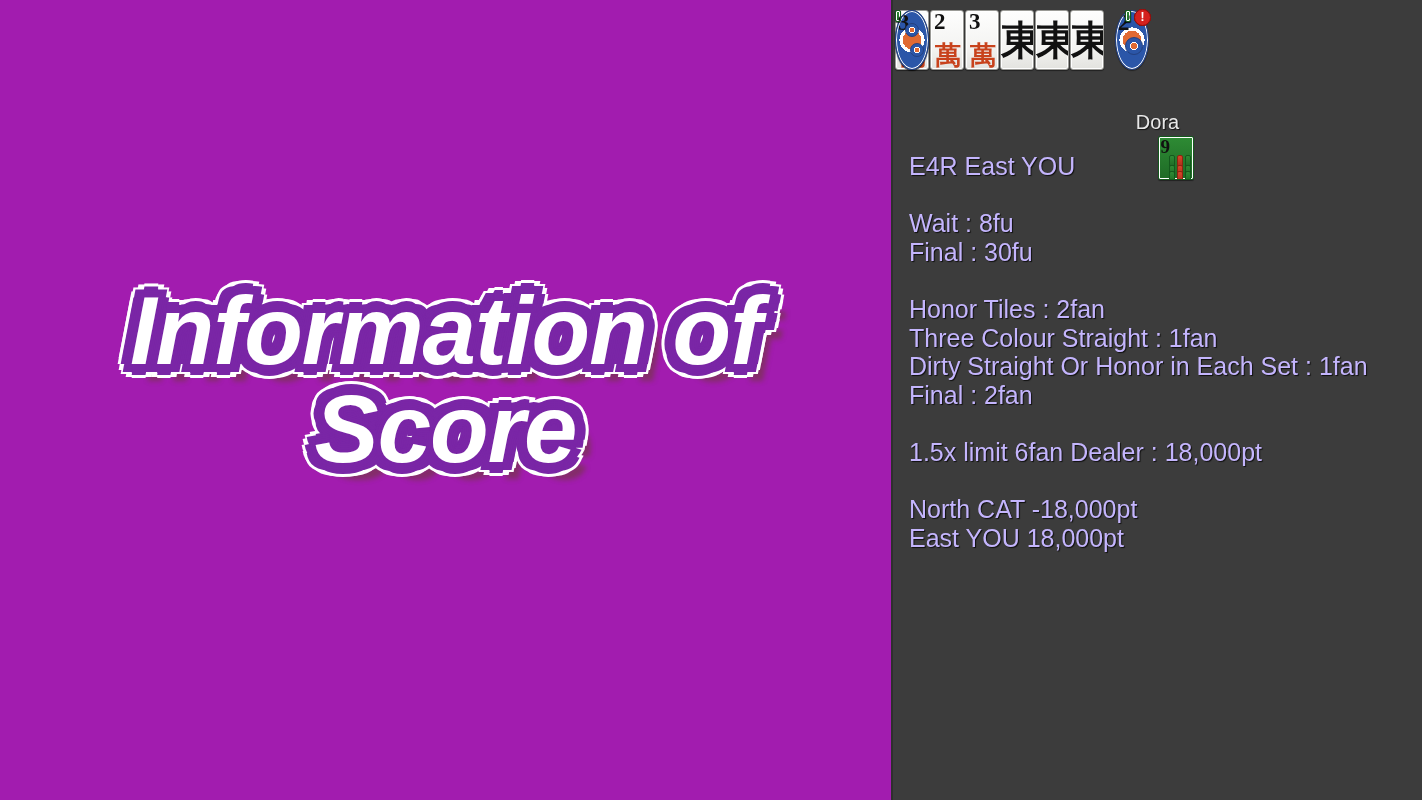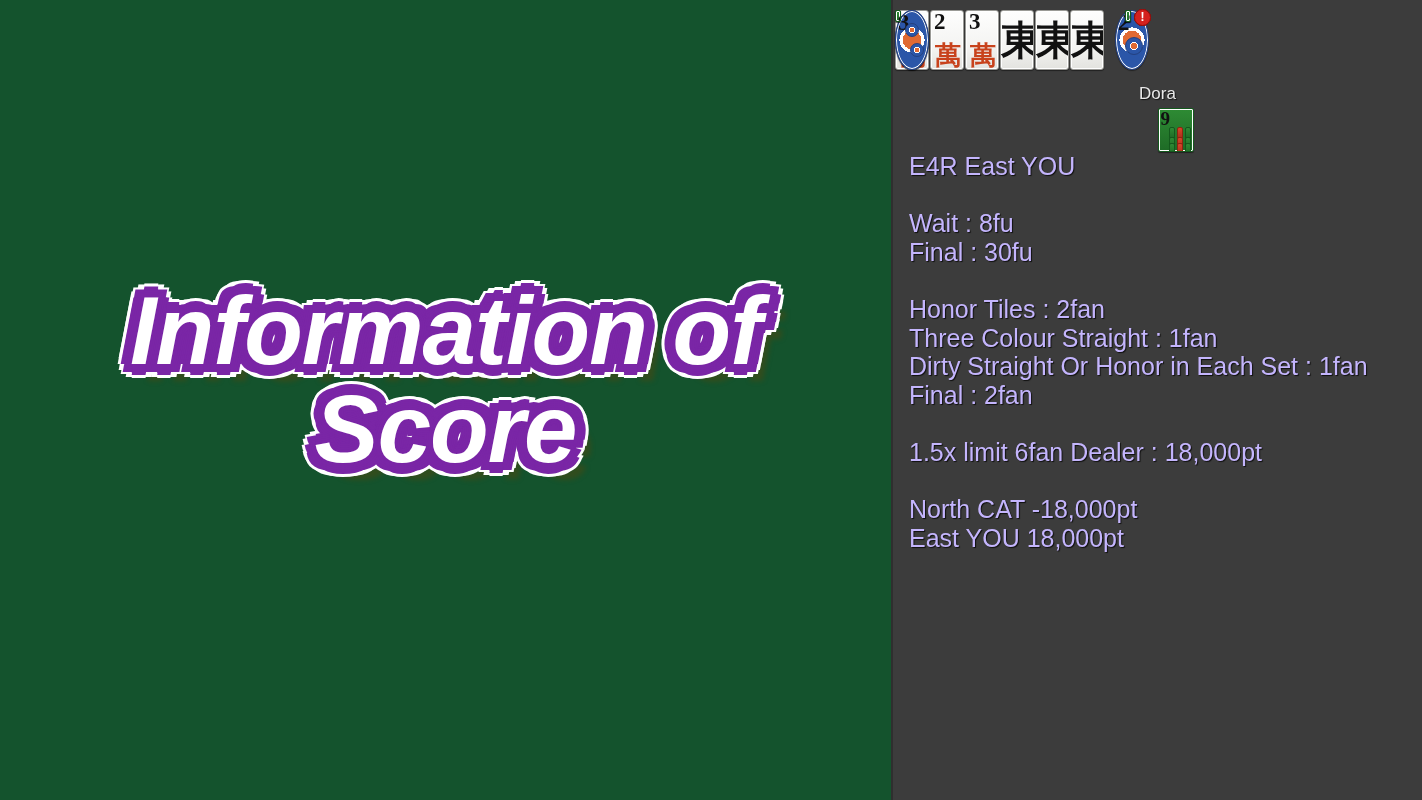--- a/index.html
+++ b/index.html
@@ -13,21 +13,21 @@
     height: 800px;
     overflow: hidden;
     font-family: "Liberation Sans", sans-serif;
   }
 
   
   .left-panel {
     position: absolute;
     left: 0; top: 0;
     width: 986px; height: 800px;
-    background: #14532d;
+    background: #a21caf;
     overflow: hidden;
     padding-left: 36px;
   }
   .title-wrap {
     position: absolute;
     left: 0; top: 282px;
     width: 891px;
     text-align: center;
     line-height: 1.02;
   }
@@ -162,23 +162,24 @@
 
   
   .dora-block {
     position: absolute;
     left: 0; top: 82px;
     width: 529px;
     text-align: center;
   }
   .dora-label {
     color: #E8E8E8;
-    font-size: 17px;
+    font-size: 20px;
     line-height: 24px;
     text-shadow: 1px 1px 1px rgba(0,0,0,0.7);
+    margin-top: 28px;
   }
   .dora-tile-holder {
     margin: 2px auto 0;
     width: 36px;
   }
   .dora-tile-holder .tile { margin-right: 0; width: 36px; height: 44px; }
   .dora-tile-holder .tile .num { font-size: 19px; line-height: 19px; left: 2px; top: 0; }
 
   
   .info {

